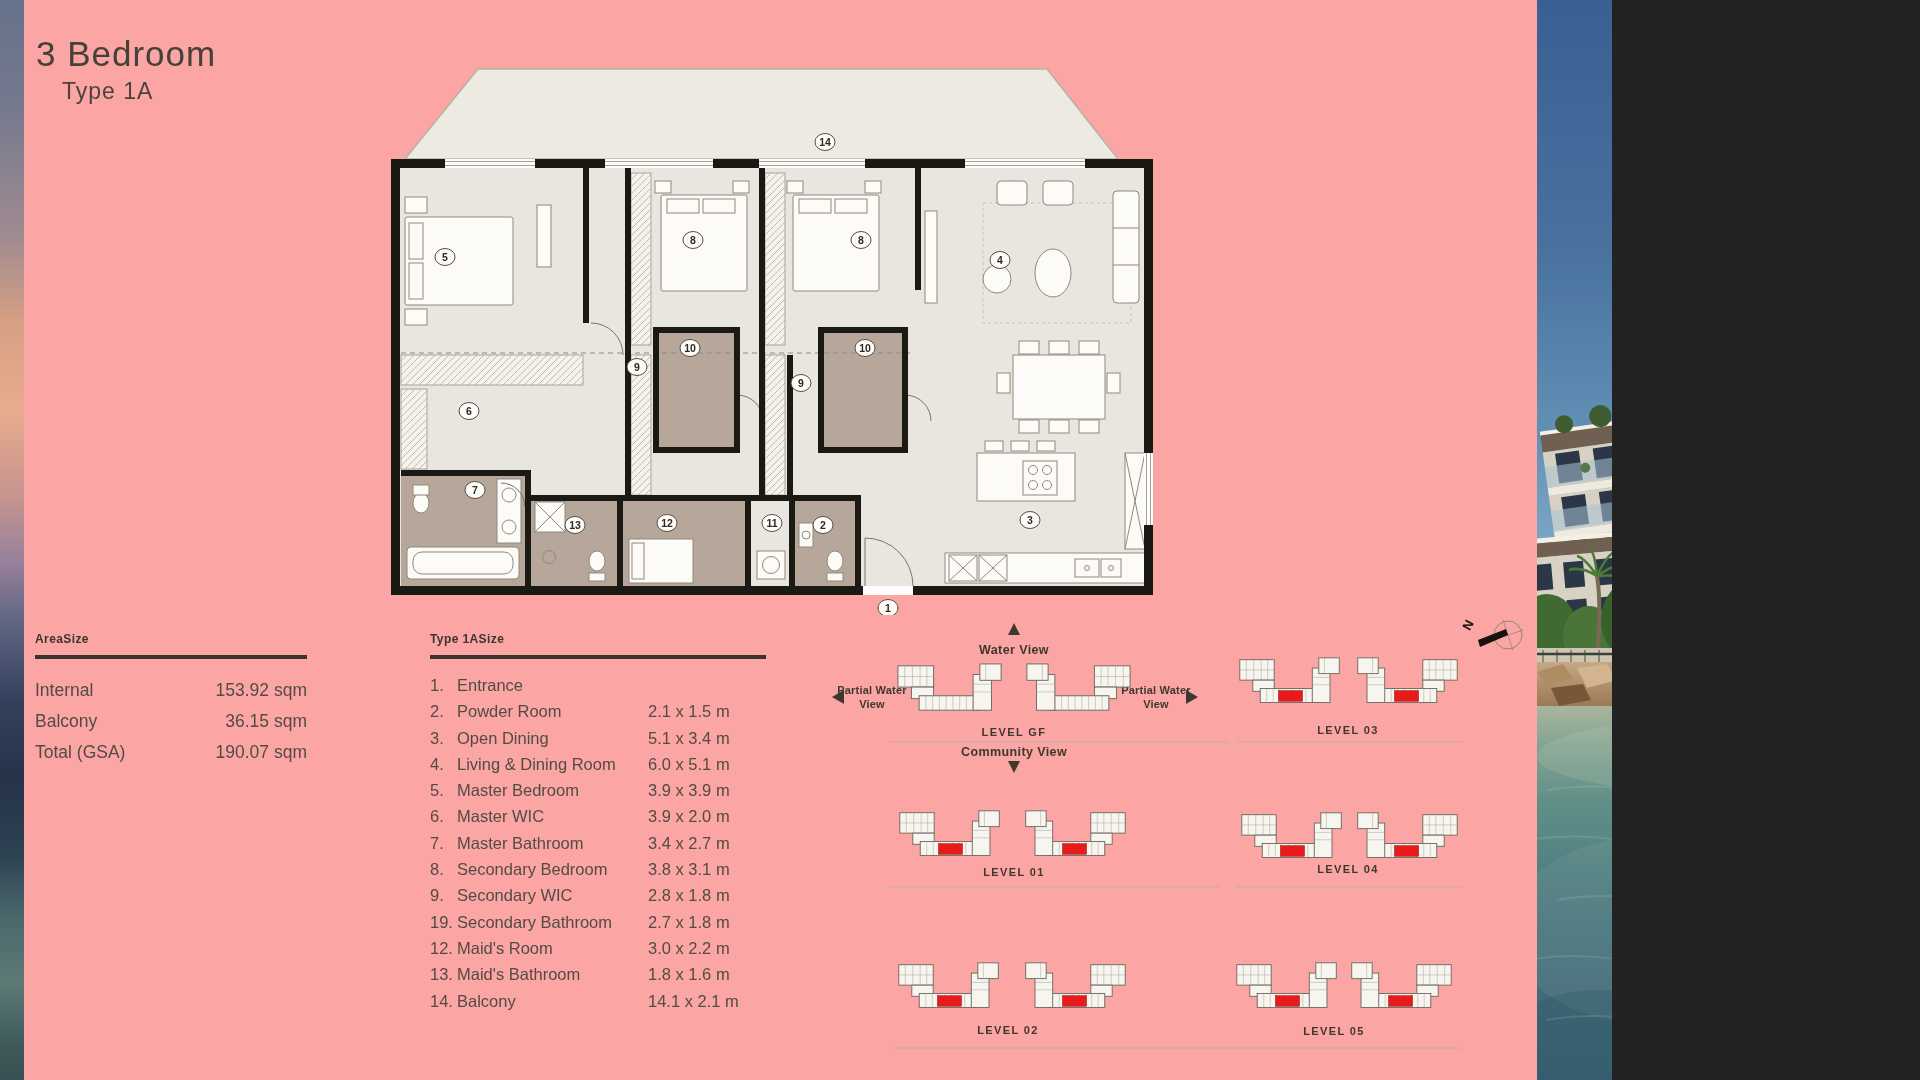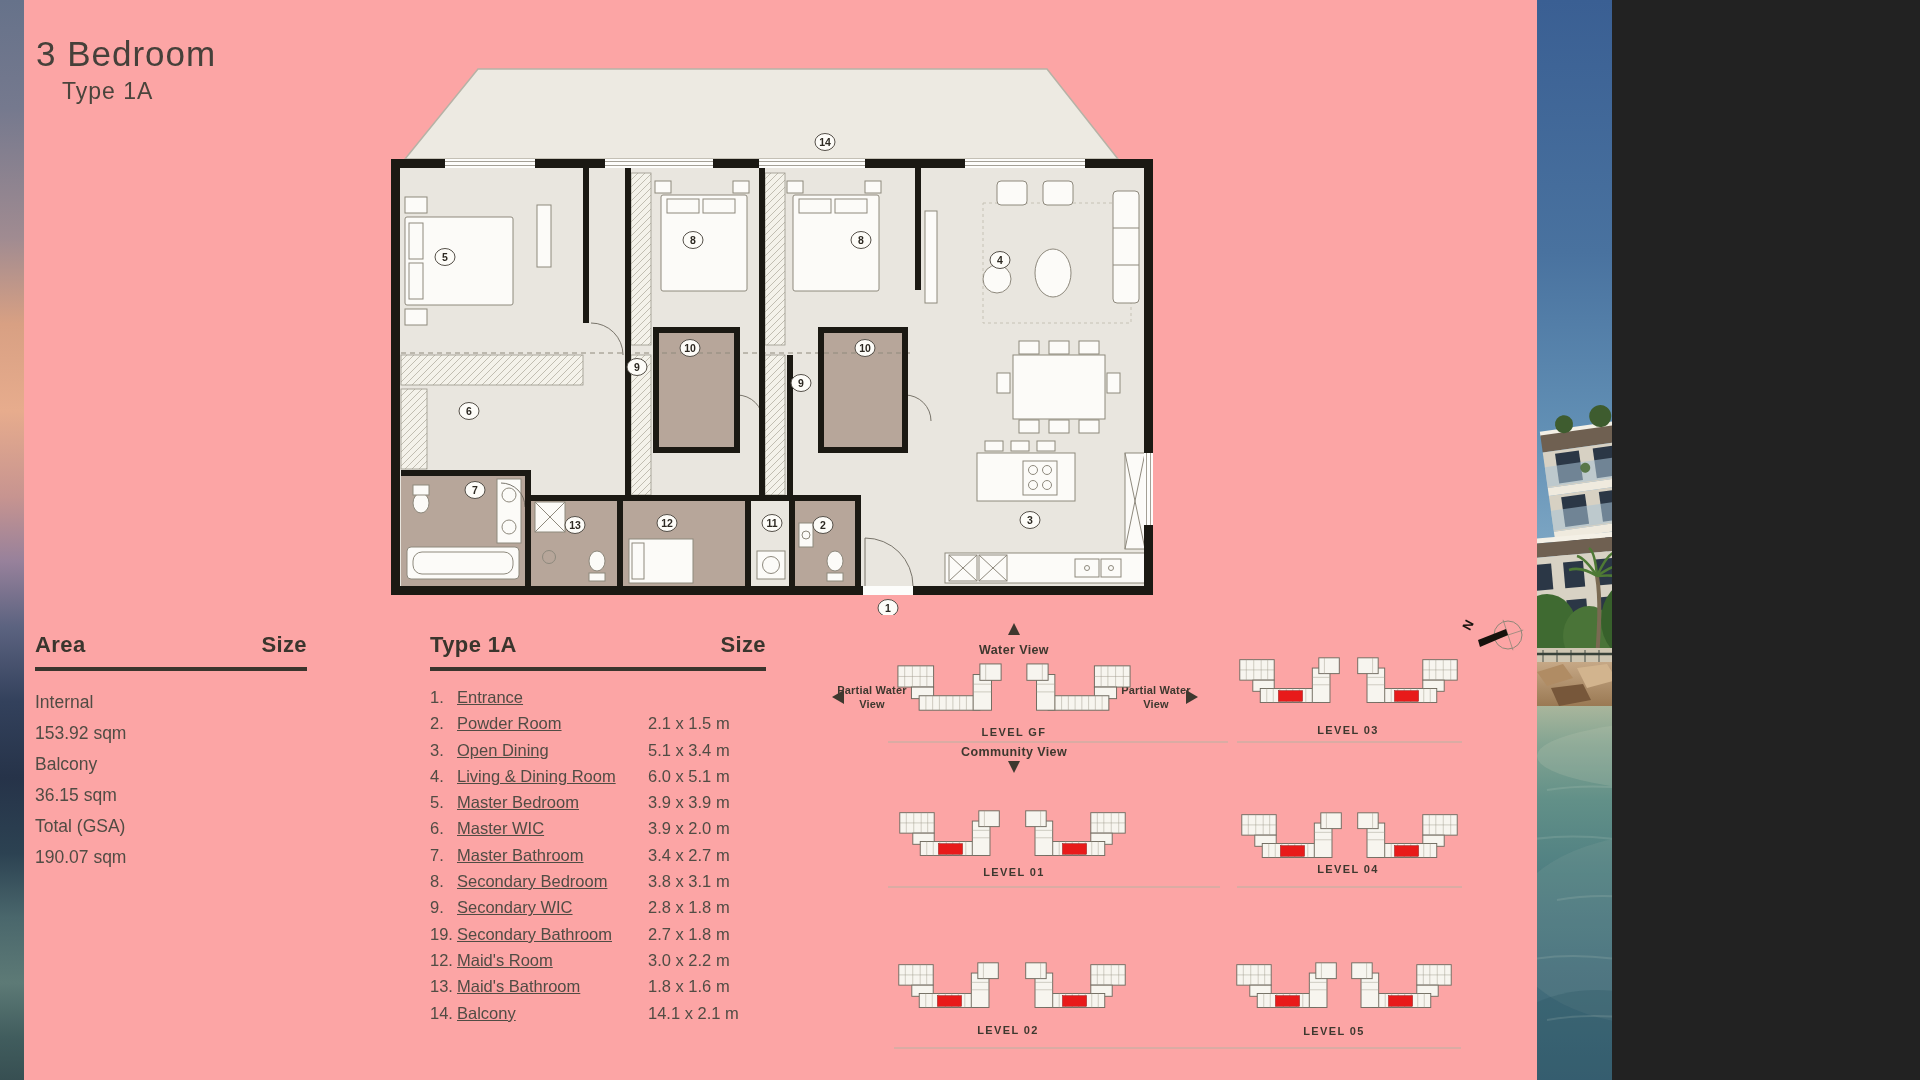--- a/index.html
+++ b/index.html
@@ -10,30 +10,30 @@
     background:linear-gradient(180deg,#66728a 0%,#75798e 10%,#a08b91 22%,#d8a083 30%,
       #e7ac8d 38%,#c79490 46%,#97819b 52%,#5c6380 58%,#33415c 65%,#263349 72%,
       #2c4252 79%,#4a676c 85%,#5d7a76 91%,#415d5e 96%,#374f52 100%);}
   
   .title{position:absolute;left:36px;top:34px;font-size:35px;letter-spacing:1px;
          color:#45403a;font-weight:500;}
   .subtitle{position:absolute;left:62px;top:78px;font-size:23px;letter-spacing:1px;
          color:#4a443c;font-weight:400;}
   
   .tbl{position:absolute;color:#514c44;}
-  .tbl .hd{display:flex;justify-content:space-between;font-size:22px;font-weight:bold;
+  .tbl .hd{display:flex;justify-content:flex-start;font-size:12px;font-weight:bold;
            color:#3a352d;letter-spacing:.4px;padding-bottom:9px;border-bottom:4px solid #3a352d;}
   .area-table{left:35px;top:632px;width:272px;}
   .area-table .rows{margin-top:16px;}
-  .area-table .row{display:flex;justify-content:space-between;font-size:17.5px;line-height:31px;flex-direction:column;}
+  .area-table .row{display:flex;justify-content:space-between;font-size:17.5px;line-height:31px;}
   .type-table{left:430px;top:632px;width:336px;}
   .type-table .rows{margin-top:13px;}
   .type-table .row{display:flex;font-size:16.5px;line-height:26.3px;}
   .type-table .num{width:27px;flex:none;}
-  .type-table .lbl{flex:1;text-decoration:underline;}
+  .type-table .lbl{flex:1;}
   .type-table .sz{width:118px;text-align:left;flex:none;}
   svg{position:absolute;display:block;}
   .floorplan{left:385px;top:55px;}
   .levels{left:830px;top:590px;}
   .photo{left:1537px;top:0;}
   
   text{font-family:"Liberation Sans",sans-serif;}
   .badge-t{font-size:10.5px;font-weight:bold;fill:#2d2922;text-anchor:middle;}
   .lvl-label{font-size:11px;font-weight:bold;letter-spacing:1.4px;fill:#3e382f;text-anchor:middle;}
   .cmp-big{font-size:12.5px;font-weight:bold;letter-spacing:.4px;fill:#3e382f;text-anchor:middle;}

